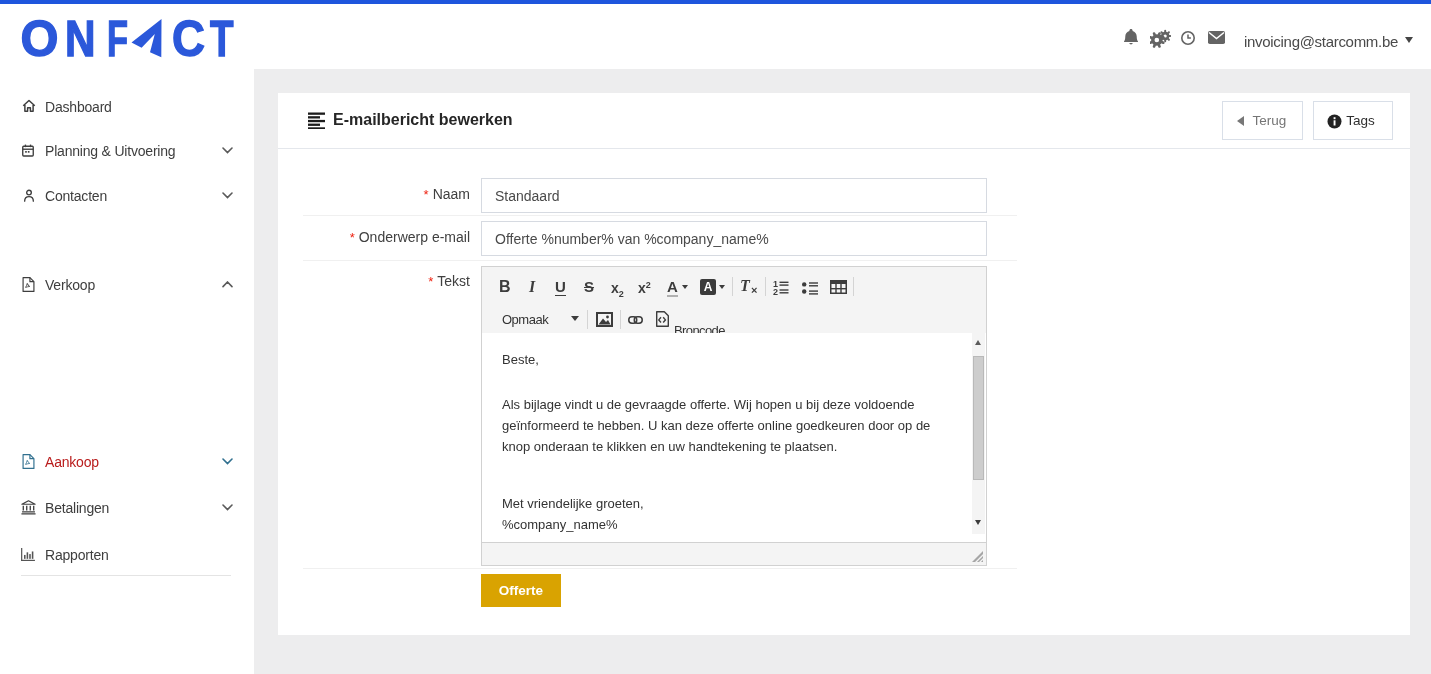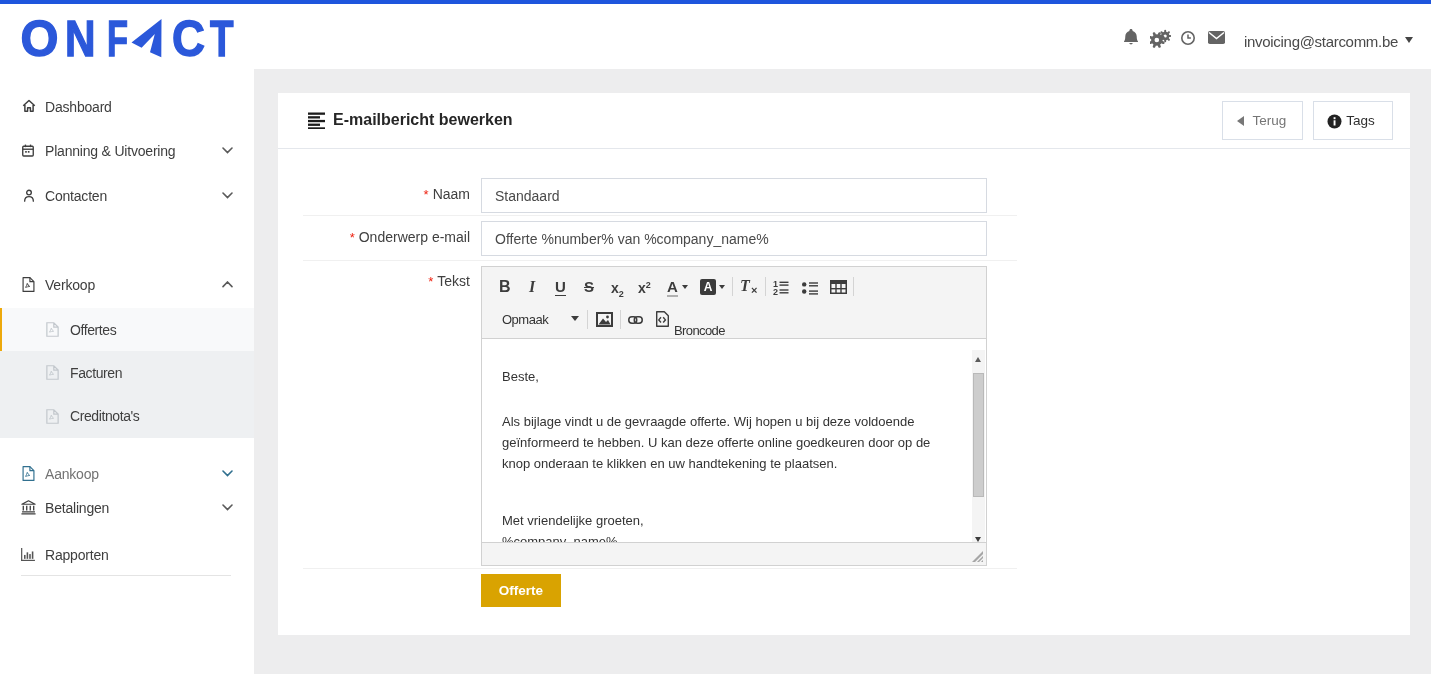--- a/index.html
+++ b/index.html
@@ -42,21 +42,21 @@
   font-family:"Liberation Sans", sans-serif; }
 .fdivider { position:absolute; left:25px; width:714px; height:1px; background:#f0f0f0; }
 
 
 #editor { position:absolute; left:203px; top:173px; width:506px; height:300px;
   border:1px solid #d1d1d1; background:#fff; }
 #toolbar { position:absolute; left:0; top:0; width:504px; height:72px; background:#f4f4f4;
   border-bottom:1px solid #d1d1d1; }
 .tsep { position:absolute; top:10px; width:1px; height:19px; background:#d4d4d4; }
 .tbtxt { position:absolute; color:#3c3c3c; }
-#edcontent { position:absolute; left:0; top:83px; width:504px; height:201px; background:#fff;
+#edcontent { position:absolute; left:0; top:66px; width:504px; height:201px; background:#fff;
   font-size:13px; color:#333; line-height:21px; }
 #edscroll { position:absolute; right:1px; top:0px; width:13px; height:201px; background:#f4f4f4; }
 #edthumb { position:absolute; left:1px; top:23px; width:11px; height:124px; background:#cdcdcd; border:1px solid #b9b9b9; }
 #edfooter { position:absolute; left:0; top:275px; width:504px; height:23px; background:#f4f4f4;
   border-top:1px solid #d1d1d1; }
 #opslaan { position:absolute; left:203px; top:481px; width:80px; height:33px; background:#d9a301;
   color:#fff; font-weight:bold; font-size:13.5px; text-align:center; line-height:33px; }
 </style>
 </head>
 <body>
@@ -133,45 +133,21 @@
     <svg style="left:22px;top:15px" width="13" height="15" viewBox="0 0 15 18">
         <path d="M1 .7 H9.2 L14 5.5 V17.3 H1 Z" fill="none" stroke="#3e3e3e" stroke-width="1.4" stroke-linejoin="round"></path>
         <path d="M9.2 .7 V5.5 H14" fill="none" stroke="#3e3e3e" stroke-width="1.4"></path>
         <path d="M4 12.5 C4.8 11 5.6 9.3 6 7.6 C6.6 9.2 7.6 10.6 9 11.3 C7.3 11.5 5.5 12 4 12.5 Z M6.6 9.2 C7 10 7.5 10.6 8 11" fill="none" stroke="#3e3e3e" stroke-width="1"></path>
       </svg>
     <span class="txt">Verkoop</span>
       <svg style="left:222px;top:19px" width="11" height="7" viewBox="0 0 11 7">
         <path d="M1 5.6 L5.5 1 L10 5.6" fill="none" stroke="#5a5a5a" stroke-width="1.6" stroke-linecap="round"></path>
       </svg>
     </div>
-  <div id="submenu">
-    <div class="subitem" id="subactive" style="top:0">
-      <div style="position:absolute;left:0;top:0;width:2px;height:43.3px;background:#eda90c"></div>
-      <svg style="left:45.5px;top:14px" width="13" height="15" viewBox="0 0 15 17">
-          <path d="M1 .7 H9 L14 5.7 V16.3 H1 Z M9 .7 V5.7 H14" fill="none" stroke="#c3c8cd" stroke-width="1.4"></path>
-          <path d="M4 11.5 C5 10 5.7 8.6 6.1 7 C6.6 8.5 7.5 9.8 8.8 10.5 C7.2 10.7 5.4 11 4 11.5 Z" fill="none" stroke="#c3c8cd" stroke-width="1"></path>
-        </svg>
-      <span class="txt">Offertes</span>
-      </div>
-    <div class="subitem" style="top:43.3px">
-      <svg style="left:45.5px;top:14px" width="13" height="15" viewBox="0 0 15 17">
-          <path d="M1 .7 H9 L14 5.7 V16.3 H1 Z M9 .7 V5.7 H14" fill="none" stroke="#c3c8cd" stroke-width="1.4"></path>
-          <path d="M4 11.5 C5 10 5.7 8.6 6.1 7 C6.6 8.5 7.5 9.8 8.8 10.5 C7.2 10.7 5.4 11 4 11.5 Z" fill="none" stroke="#c3c8cd" stroke-width="1"></path>
-        </svg>
-      <span class="txt">Facturen</span>
-      </div>
-    <div class="subitem" style="top:86.7px">
-      <svg style="left:45.5px;top:14px" width="13" height="15" viewBox="0 0 15 17">
-          <path d="M1 .7 H9 L14 5.7 V16.3 H1 Z M9 .7 V5.7 H14" fill="none" stroke="#c3c8cd" stroke-width="1.4"></path>
-          <path d="M4 11.5 C5 10 5.7 8.6 6.1 7 C6.6 8.5 7.5 9.8 8.8 10.5 C7.2 10.7 5.4 11 4 11.5 Z" fill="none" stroke="#c3c8cd" stroke-width="1"></path>
-        </svg>
-      <span class="txt">Creditnota's</span>
-      </div>
-  </div>
-  <div class="sitem" style="top:382px; color:#737373">
+  <div class="sitem" style="top:370px; color:#b91c1c">
     <svg style="left:22px;top:15px" width="13" height="15" viewBox="0 0 15 18">
         <path d="M1 .7 H9.2 L14 5.5 V17.3 H1 Z" fill="none" stroke="#31708f" stroke-width="1.4" stroke-linejoin="round"></path>
         <path d="M9.2 .7 V5.5 H14" fill="none" stroke="#31708f" stroke-width="1.4"></path>
         <path d="M4 12.5 C4.8 11 5.6 9.3 6 7.6 C6.6 9.2 7.6 10.6 9 11.3 C7.3 11.5 5.5 12 4 12.5 Z" fill="none" stroke="#31708f" stroke-width="1"></path>
       </svg>
     <span class="txt">Aankoop</span>
       <svg style="left:222px;top:19px" width="11" height="7" viewBox="0 0 11 7">
         <path d="M1 1 L5.5 5.6 L10 1" fill="none" stroke="#31708f" stroke-width="1.6" stroke-linecap="round"></path>
       </svg>
     </div>

